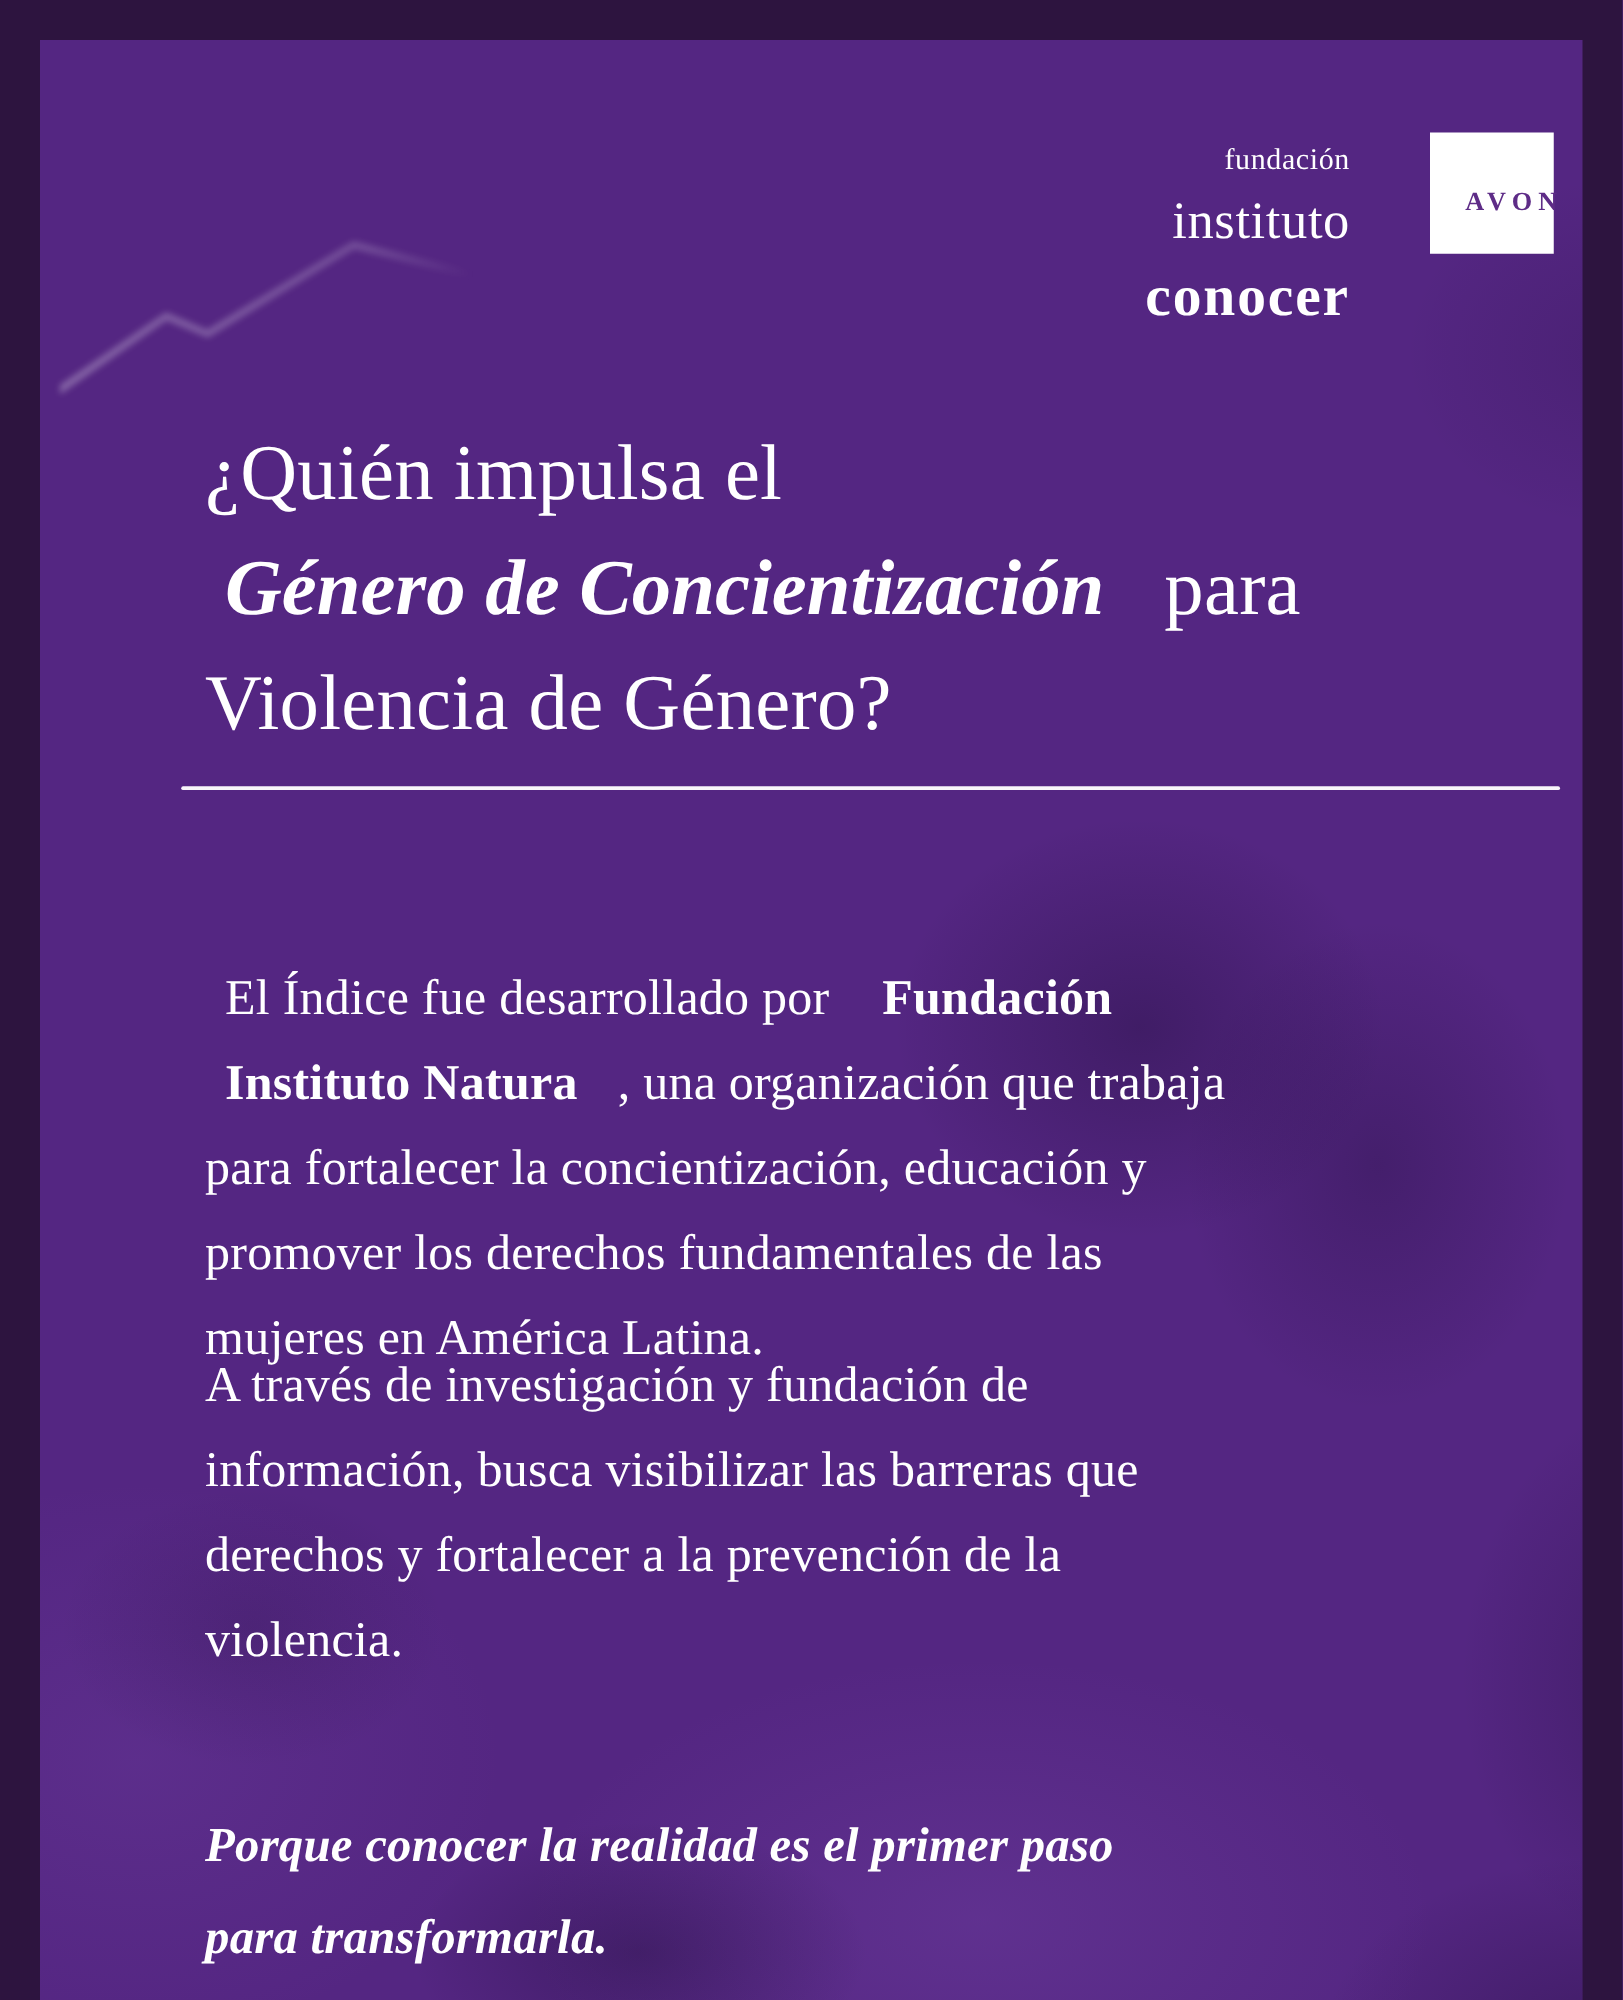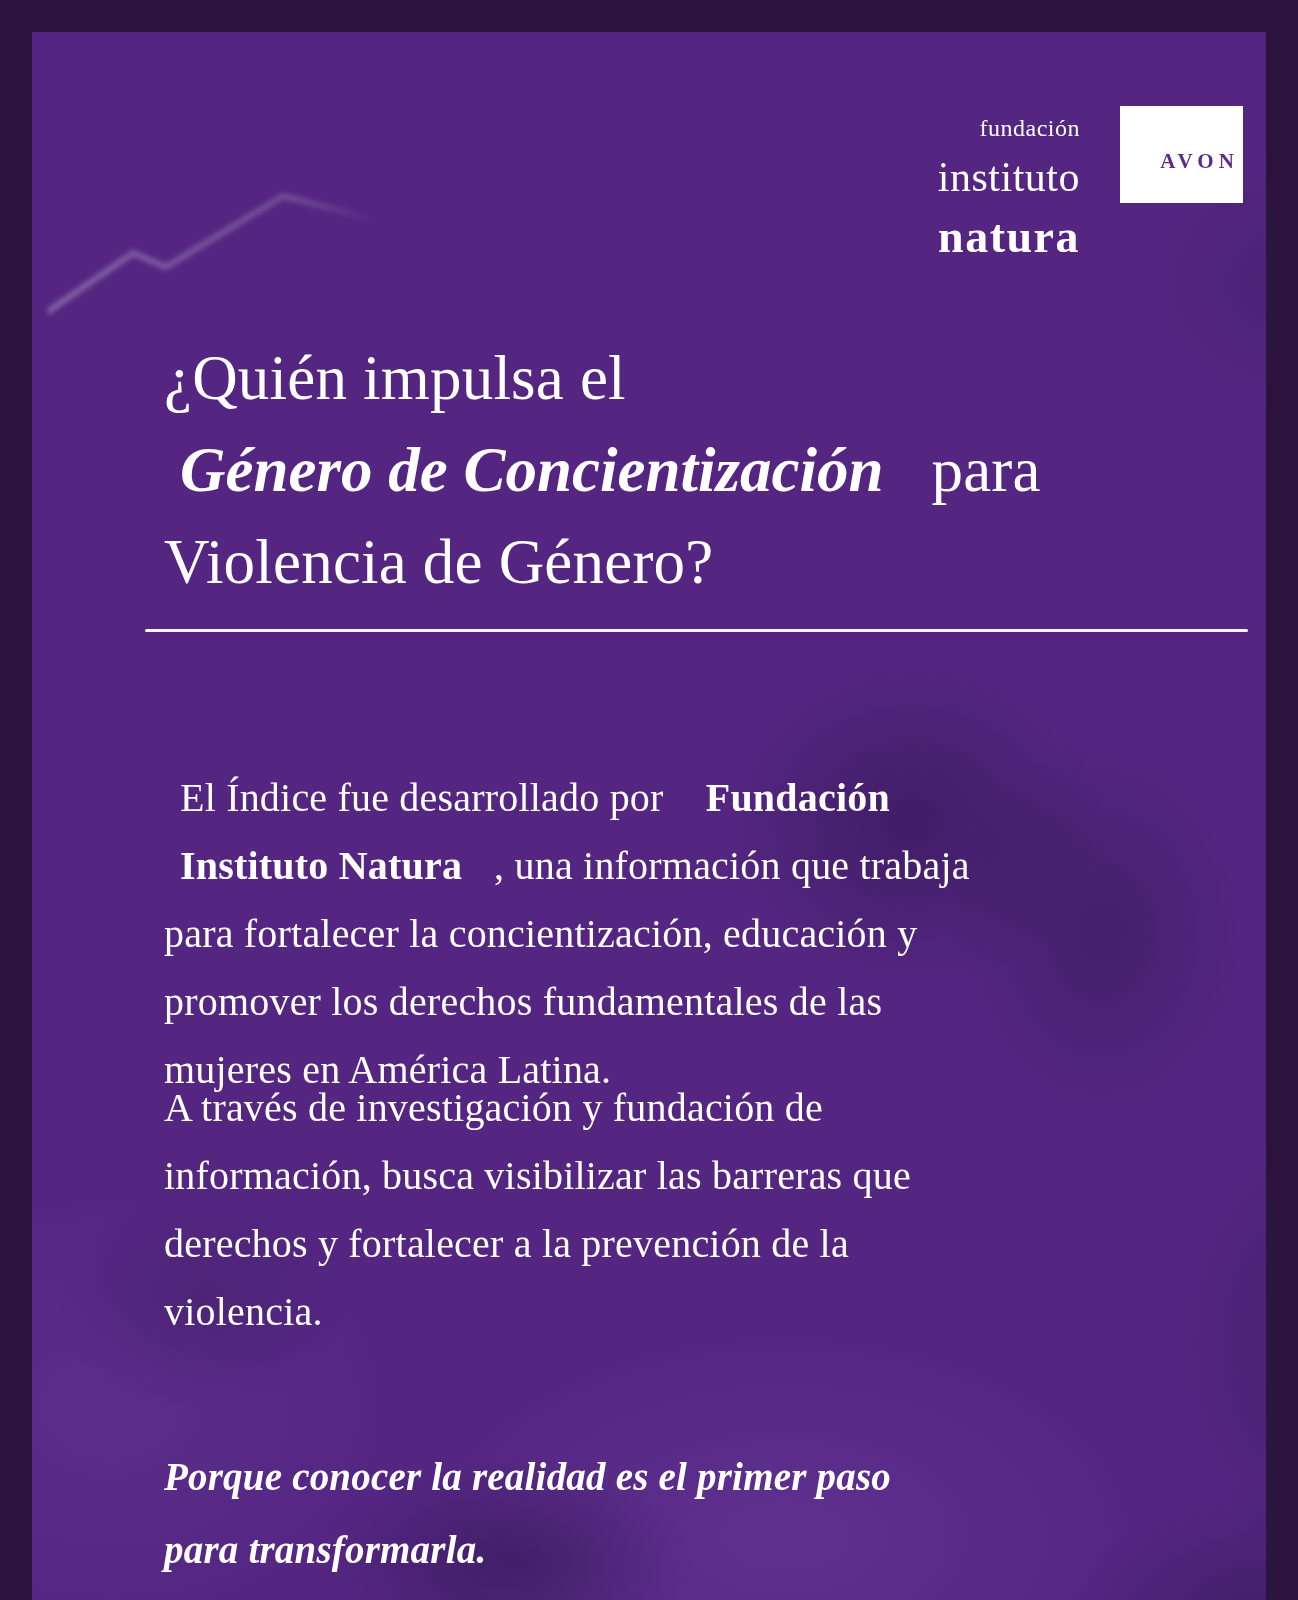--- a/index.html
+++ b/index.html
@@ -40,21 +40,21 @@
   .natura-logo{
     position:absolute;top:52px;right:218px;
     text-align:right;line-height:1.0;
   }
   .natura-logo .fundacion{font-size:24px;font-weight:400;letter-spacing:0.5px;display:block;margin-bottom:4px;}
   .natura-logo .instituto{font-size:42px;font-weight:400;letter-spacing:0.5px;display:block;margin-bottom:3px;}
   .natura-logo .natura{font-size:46px;font-weight:600;letter-spacing:1.5px;display:block;}
 
   .avon-box{
     position:absolute;top:58px;right:71px;
-    width:123px;height:97px;background:#ffffff;
+    width:99px;height:97px;background:#ffffff;
     display:flex;align-items:flex-end;justify-content:center;
     padding-bottom:13px;
     padding-left:15px;
   }
   .avon-box .avon-label{
     color:var(--avon-text);
     font-size:21px;font-weight:700;letter-spacing:5px;margin-right:-5px;
   }
 
   
@@ -99,38 +99,38 @@
         <stop offset="0.75" stop-color="#ffffff" stop-opacity="0.18"></stop>
         <stop offset="1" stop-color="#ffffff" stop-opacity="0"></stop>
       </linearGradient>
     </defs>
     <polyline points="-12,272 85,205 118,219 235,148 330,172" fill="none" stroke="url(#fadeStroke)" stroke-width="6" stroke-linecap="round" stroke-linejoin="round"></polyline>
   </svg>
 
   <div class="natura-logo">
     <span class="fundacion">fundación</span>
     <span class="instituto">instituto</span>
-    <span class="natura">natura</span>
+    <span class="natura">conocer</span>
   </div>
 
   <div class="avon-box">
     <span class="avon-label">AVON</span>
   </div>
 
   <h1 class="heading">
     <div>¿Quién impulsa el</div>
     <div><span class="em">Género de Concientización</span><span> para</span></div>
     <div>Violencia de Género?</div>
   </h1>
 
   <div class="divider"></div>
 
   <div class="para p1">
     <div><span>El Índice fue desarrollado por </span><span class="b">Fundación</span></div>
-    <div><span class="b">Instituto Natura</span><span>, una información que trabaja</span></div>
+    <div><span class="b">Instituto Natura</span><span>, una organización que trabaja</span></div>
     <div>para fortalecer la concientización, educación y</div>
     <div>promover los derechos fundamentales de las</div>
     <div>mujeres en América Latina.</div>
   </div>
 
   <div class="para p2">
     <div>A través de investigación y fundación de</div>
     <div>información, busca visibilizar las barreras que</div>
     <div>derechos y fortalecer a la prevención de la</div>
     <div>violencia.</div>

